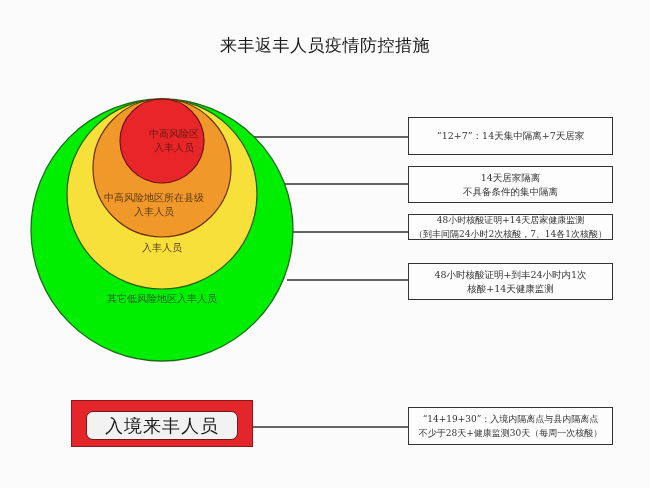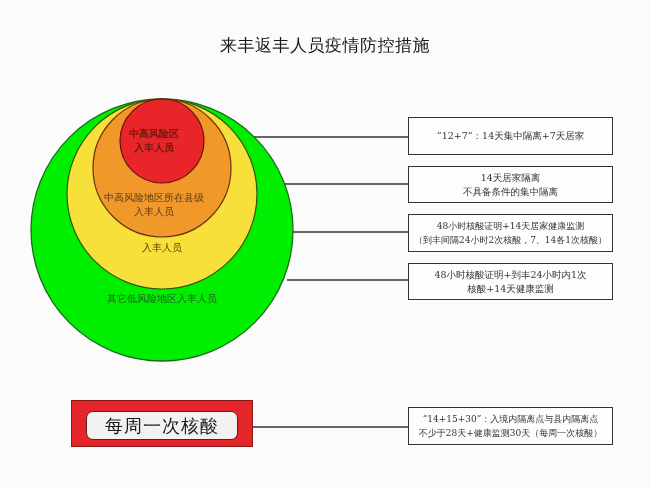--- a/index.html
+++ b/index.html
@@ -48,21 +48,21 @@
   <line x1="255" y1="232" x2="408" y2="232" stroke="#333" stroke-width="1.3"></line>
   <line x1="287" y1="280" x2="408" y2="280" stroke="#333" stroke-width="1.3"></line>
   <line x1="253" y1="427" x2="408" y2="427" stroke="#333" stroke-width="1.3"></line>
 
   <circle cx="162" cy="230" r="131" fill="#00ee00" stroke="#1b6b1b" stroke-width="1.3"></circle>
   <circle cx="162" cy="194" r="95" fill="#f7e03a" stroke="#2a5a10" stroke-width="1.2"></circle>
   <circle cx="162" cy="168" r="69" fill="#f0982a" stroke="#6a3010" stroke-width="1.2"></circle>
   <circle cx="162" cy="141" r="42" fill="#e8262a" stroke="#6a1010" stroke-width="1.2"></circle>
 </svg>
 
-<div class="circle-label red" style="left:104px; top:127px; width:100px;font-weight:bold;">
+<div class="circle-label red" style="left:124px; top:127px; width:100px;">
   <span style="display:block">中高风险区</span>
   <span style="display:block">入丰人员</span>
 </div>
 <div class="circle-label" style="left:84px; top:191px; width:140px;">
   <span style="display:block">中高风险地区所在县级</span>
   <span style="display:block">入丰人员</span>
 </div>
 <div class="circle-label" style="left:72px; top:241px; width:180px;">
   <span style="display:block">入丰人员</span>
 </div>
@@ -70,29 +70,29 @@
   <span style="display:block">其它低风险地区入丰人员</span>
 </div>
 
 <div class="box" style="top:117px; height:38px;">
   <span>“12+7”：14天集中隔离+7天居家</span>
 </div>
 <div class="box" style="top:166px; height:37px;">
   <span>14天居家隔离</span>
   <span>不具备条件的集中隔离</span>
 </div>
-<div class="box" style="top:214px; height:38px; font-size:9px;">
+<div class="box" style="top:214px; height:26px; font-size:9px;">
   <span>48小时核酸证明+14天居家健康监测</span>
   <span>（到丰间隔24小时2次核酸，7、14各1次核酸）</span>
 </div>
 <div class="box" style="top:263px; height:37px;">
   <span>48小时核酸证明+到丰24小时内1次</span>
   <span>核酸+14天健康监测</span>
 </div>
 
 <div class="entry-outer">
-  <div class="entry-inner">每周一次核酸</div>
+  <div class="entry-inner">入境来丰人员</div>
 </div>
 
 <div class="box" style="top:407px; height:38px; font-size:9px;">
-  <span>“14+15+30”：入境内隔离点与县内隔离点</span>
+  <span>“14+19+30”：入境内隔离点与县内隔离点</span>
   <span>不少于28天+健康监测30天（每周一次核酸）</span>
 </div>
 
 </body></html>

